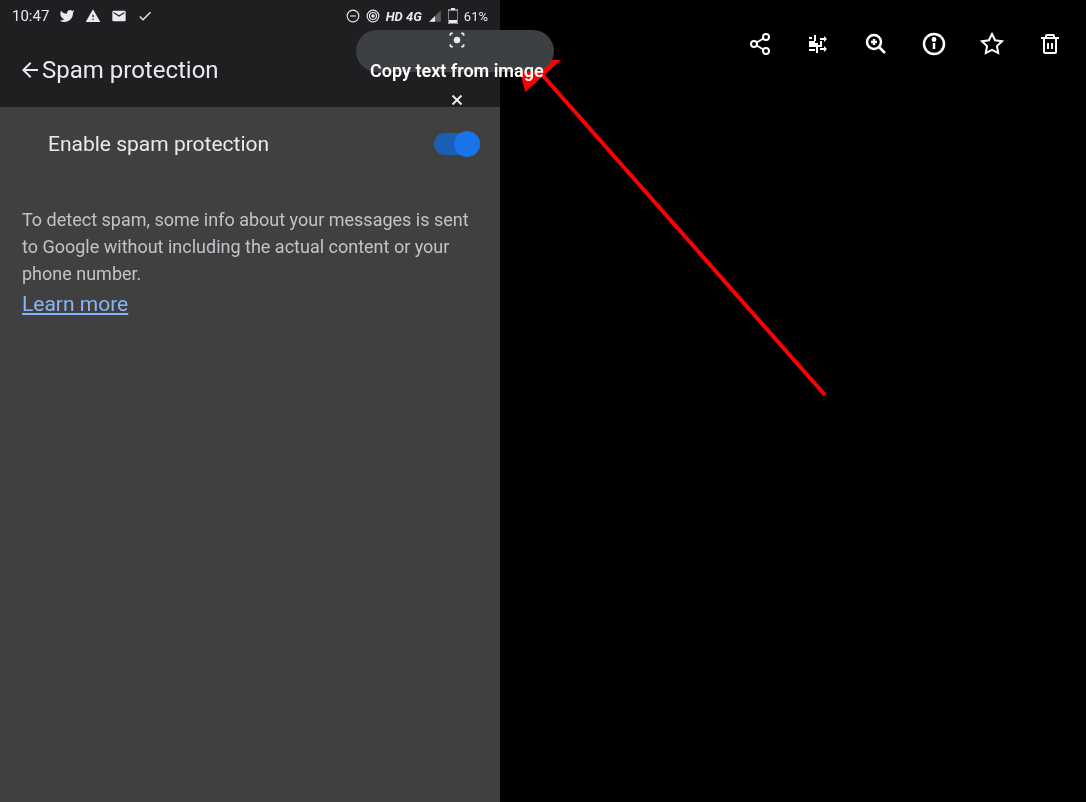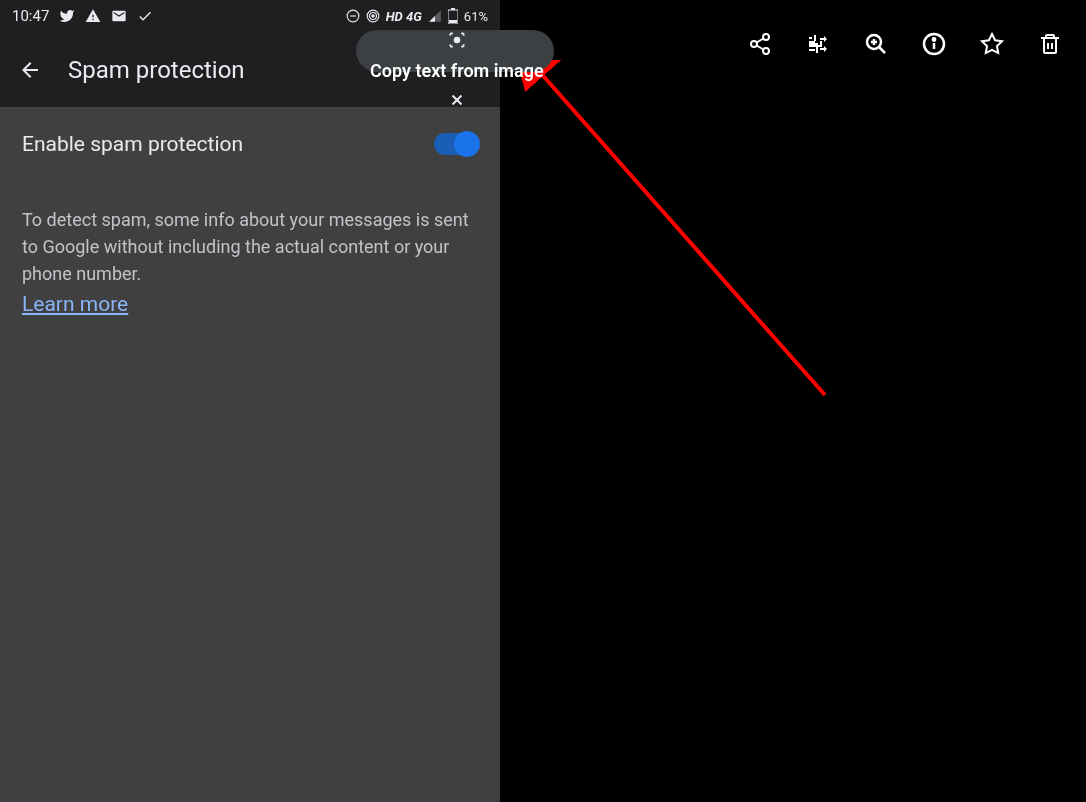--- a/index.html
+++ b/index.html
@@ -47,41 +47,41 @@
     }
     .status-icon {
       display: inline-flex;
       align-items: center;
     }
     .app-header {
       height: 75px;
       display: flex;
       align-items: center;
       padding: 0 18px;
-      gap: 26px;
       background: #1f1f22;
     }
     .back-arrow {
       color: #e8eaed;
       cursor: pointer;
       display: flex;
       align-items: center;
     }
     .header-title {
       color: #e8eaed;
       font-size: 24px;
       font-weight: 400;
     }
     .toggle-row {
       height: 75px;
       display: flex;
       align-items: center;
       justify-content: space-between;
       padding: 0 22px 0 22px;
       border-bottom: 1px solid #3c3c40;
+      margin-left: 26px;
     }
     .toggle-label {
       color: #e8eaed;
       font-size: 21px;
       font-weight: 400;
     }
     .switch {
       width: 44px;
       height: 22px;
       background: #1a5fb4;

